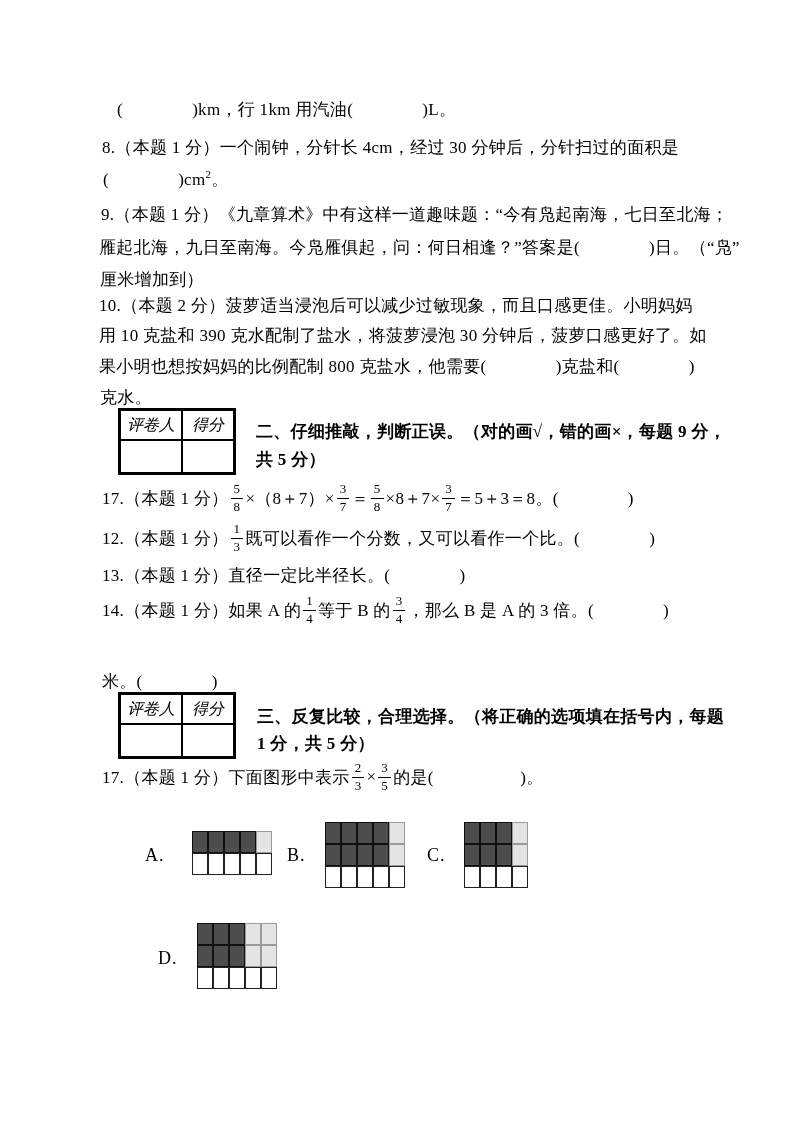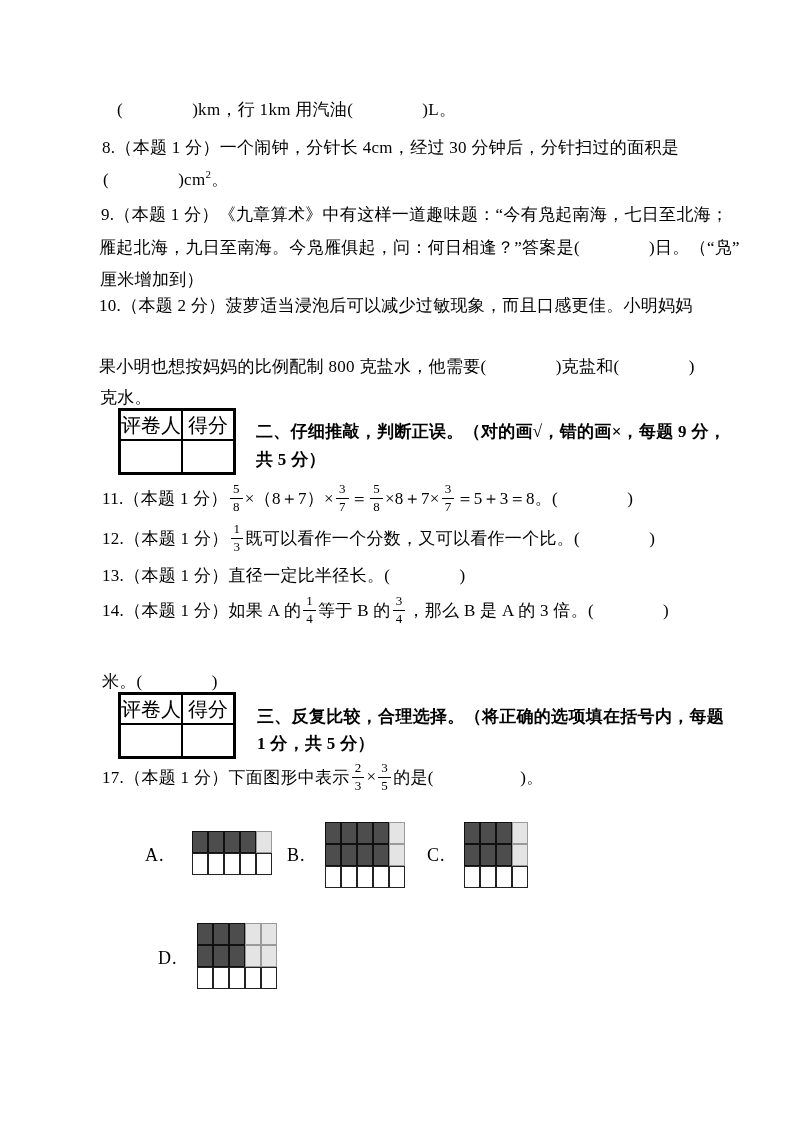--- a/index.html
+++ b/index.html
@@ -47,24 +47,25 @@
   .score-table {
     position:absolute;
     border:2px solid #000;
     background:#fff;
   }
   .st-row { display:flex; }
   .st-cell {
     border:1px solid #000;
     box-sizing:content-box;
     text-align:center;
-    font-size:20px;
+    font-size:16px;
     display:flex;
     align-items:center;
     justify-content:center;
+    font-style:italic;
   }
   .st-c1 { width:60px; }
   .st-c2 { width:50px; }
   .st-head { height:28px; }
   .st-blank { height:31px; }
 
   .fig-label {
     position:absolute;
     font-size:18px;
     letter-spacing:1px;
@@ -88,39 +89,40 @@
   <div class="line" style="left:102px; top:137px">8.（本题 1 分）一个闹钟，分针长 4cm，经过 30 分钟后，分针扫过的面积是</div>
   <div class="line" style="left:103px; top:169px">
     <span>(　　　　)cm</span><sup>2</sup><span>。</span>
   </div>
 
   <div class="line" style="left:101px; top:204px">9.（本题 1 分）《九章算术》中有这样一道趣味题：“今有凫起南海，七日至北海；</div>
   <div class="line" style="left:99px; top:237px">雁起北海，九日至南海。今凫雁俱起，问：何日相逢？”答案是(　　　　)日。（“凫”</div>
   <div class="line" style="left:100px; top:269px">厘米增加到）</div>
 
   <div class="line" style="left:99px; top:295px">10.（本题 2 分）菠萝适当浸泡后可以减少过敏现象，而且口感更佳。小明妈妈</div>
+  <div class="line" style="left:99px; top:325px">用 10 克盐和 390 克水配制了盐水，将菠萝浸泡 30 分钟后，菠萝口感更好了。如</div>
   <div class="line" style="left:99px; top:356px">果小明也想按妈妈的比例配制 800 克盐水，他需要(　　　　)克盐和(　　　　)</div>
   <div class="line" style="left:100px; top:387px">克水。</div>
 
   <div class="score-table" style="left:118px; top:408px">
     <div class="st-row">
       <div class="st-cell st-c1 st-head">评卷人</div>
       <div class="st-cell st-c2 st-head">得分</div>
     </div>
     <div class="st-row">
       <div class="st-cell st-c1 st-blank"></div>
       <div class="st-cell st-c2 st-blank"></div>
     </div>
   </div>
 
   <div class="line heading" style="left:256px; top:421px">二、仔细推敲，判断正误。（对的画√，错的画×，每题 9 分，</div>
   <div class="line heading" style="left:256px; top:449px">共 5 分）</div>
 
   <div class="mathline" style="left:102px; top:477px">
-    <span>11.（本题 1 分）</span>
+    <span>17.（本题 1 分）</span>
     <span class="frac">
         <span class="fnum">5</span>
         <span class="fden">8</span>
       </span>
     <span>×（8＋7）×</span>
     <span class="frac">
         <span class="fnum">3</span>
         <span class="fden">7</span>
       </span>
     <span>＝</span>

